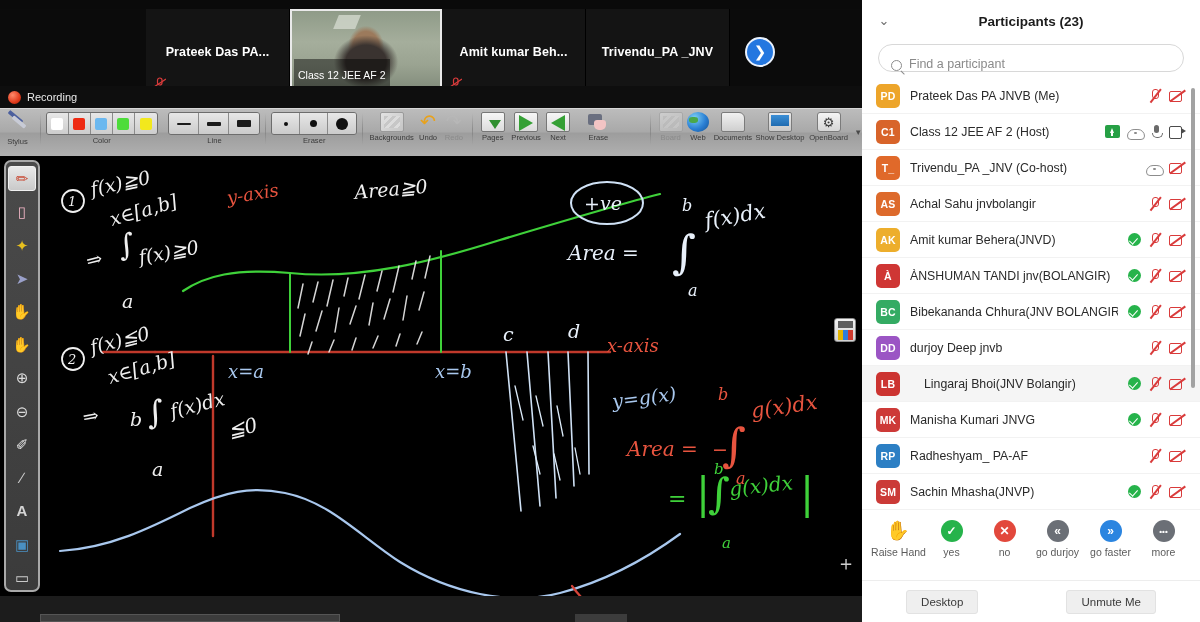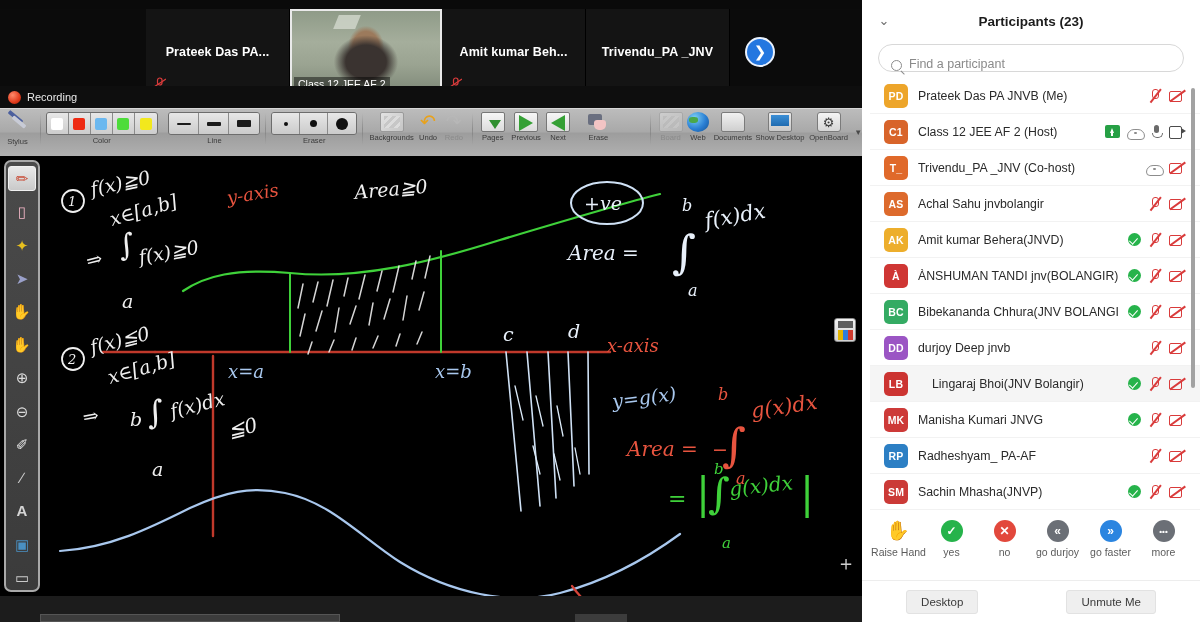--- a/index.html
+++ b/index.html
@@ -16,21 +16,21 @@
   .strip-pad { width:146px; height:86px; background:#0b0b0b; }
   .vtile { position:relative; width:144px; height:86px; background:#141414; border-right:1px solid #000; display:flex; align-items:center; justify-content:center; }
   .vtile .vname { color:#fff; font-size:12.5px; font-weight:bold; letter-spacing:.1px; white-space:nowrap; }
   .vtile .micx { position:absolute; left:8px; bottom:4px; width:12px; height:14px; }
   .vtile.active { width:152px; background:#6f7a68; border:2px solid #eaeaea; }
   .vtile.active .camfeed { position:absolute; inset:0; background:
       radial-gradient(ellipse 46px 38px at 50% 62%, #3a3330 0%, #3a3330 44%, rgba(58,51,48,0) 70%),
       radial-gradient(ellipse 22px 26px at 50% 44%, #9c7a5c 0%, #9c7a5c 60%, rgba(156,122,92,0) 82%),
       linear-gradient(180deg,#8f9b88 0%, #a5ae9c 38%, #9aa391 66%, #7e8878 100%); }
   .vtile.active .camfeed:after { content:""; position:absolute; left:30%; top:4px; width:22px; height:14px; background:#d7dcd2; transform:skewX(-22deg); opacity:.75; }
-  .vtile.active .vlabel { position:absolute; left:2px; bottom:2px; padding:1px 4px; color:#fff; font-size:10.5px; background:rgba(0,0,0,.45); white-space:nowrap; }
+  .vtile.active .vlabel { position:absolute; left:2px; bottom:2px; padding:10px 4px; color:#fff; font-size:10.5px; background:rgba(0,0,0,.45); white-space:nowrap; }
   #nextarrow { width:60px; height:86px; display:flex; align-items:center; justify-content:center; background:#0b0b0b; }
   .arrow-circ { width:30px; height:30px; border-radius:50%; background:#2477e0; border:2px solid #eaf2fd; display:flex; align-items:center; justify-content:center; color:#fff; font-size:15px; }
   .strip-tail { flex:1; background:#0b0b0b; }
 
   
   #recbar { position:absolute; left:0; top:86px; width:862px; height:22px; background:#0e0e0e; display:flex; align-items:center; padding-left:8px; gap:6px; }
   .recdot { width:13px; height:13px; border-radius:50%; background:radial-gradient(circle at 36% 32%, #ff8a6b 0%, #e03b1c 60%, #a01d06 100%); }
   #recbar .rectxt { color:#e9e9e9; font-size:11px;text-align:center; }
 
   
@@ -110,21 +110,21 @@
   #p-head { height:42px; display:flex; align-items:center; position:relative; }
   #p-collapse { position:absolute; left:14px; top:13px; width:16px; height:16px; color:#6b6b6b; font-size:13px; text-align:center; line-height:16px; }
   #p-title { width:100%; text-align:center; font-size:13.5px; font-weight:bold; color:#1c1c1c; }
   #p-search { margin:2px 16px 0; height:28px; border:1px solid #d8d8d8; border-radius:15px; display:flex; align-items:flex-end; padding:0 12px; gap:7px; background:#fff; }
   .mag { width:11px; height:11px; border:1.4px solid #8c8c8c; border-radius:50%; position:relative; flex:none; }
   .mag:after { content:""; position:absolute; right:-4px; bottom:-3px; width:5px; height:1.4px; background:#8c8c8c; transform:rotate(45deg); }
   #p-search input { border:0; outline:0; font-size:12.5px; color:#5d5d5d; font-family:"Liberation Sans",sans-serif; width:100%; background:transparent; }
   #p-search input::placeholder { color:#8a8a8a; }
 
   #p-list { position:absolute; left:0; top:78px; width:338px; height:432px; overflow:hidden; }
-  .prow { height:36px; display:flex; align-items:center; padding:0 14px 0 14px; gap:10px; border-bottom:1px solid #f2f2f2;margin-left:8px; }
+  .prow { height:36px; display:flex; align-items:center; padding:0 14px 0 14px; gap:10px; border-bottom:1px solid #f2f2f2; }
   .prow.hl { background:#f5f5f5;gap:24px; }
   .pav { width:24px; height:24px; border-radius:5px; color:#fff; font-size:10.5px; font-weight:bold; display:flex; align-items:center; justify-content:center; flex:none; letter-spacing:.2px; }
   .pname { flex:1; font-size:12.3px; color:#2a2a2a; white-space:nowrap; overflow:hidden; }
   .picons { display:flex; align-items:center; gap:7px; flex:none; }
 
   .ic-check { width:13px; height:13px; border-radius:50%; background:#26b34b; position:relative; }
   .ic-check:after { content:""; position:absolute; left:3.4px; top:2.8px; width:4px; height:7px; border:solid #fff; border-width:0 1.7px 1.7px 0; transform:rotate(42deg); }
   .ic-micoff { width:14px; height:15px; position:relative; }
   .ic-micoff:before { content:""; position:absolute; left:4px; top:1px; width:5px; height:8px; border:1.4px solid #d93b3b; border-radius:3px; }
   .ic-micoff:after { content:""; position:absolute; left:-1px; top:7px; width:17px; height:1.5px; background:#d93b3b; transform:rotate(-52deg); }

